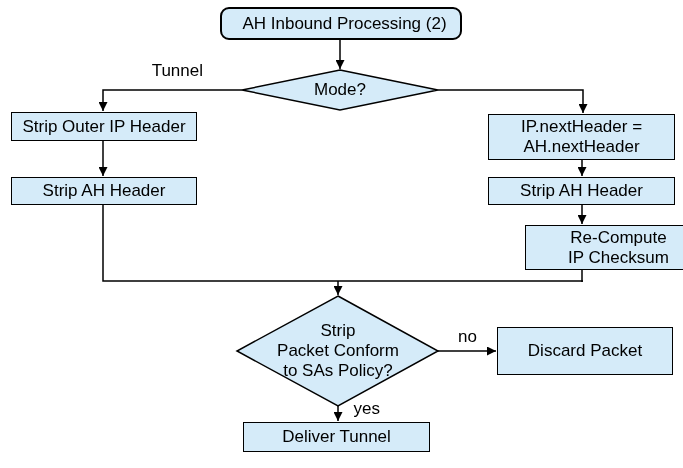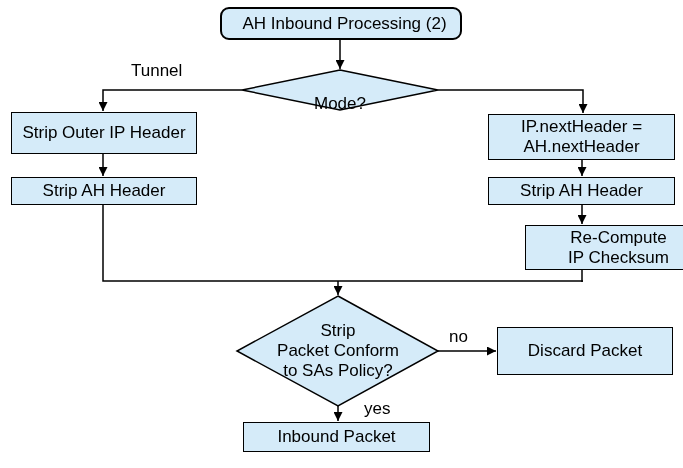--- a/index.html
+++ b/index.html
@@ -53,21 +53,21 @@
   .diamond-label {
     position: absolute;
     text-align: center;
     font-size: 17px;
     line-height: 20px;
     white-space: pre-line;
     background: transparent;
   }
   .edge-label {
     position: absolute;
-    text-align: left;
+    text-align: right;
     font-size: 17px;
     line-height: 18px;
     background: transparent;
   }
 </style>
 </head>
 <body>
 
 <div class="stage">
 
@@ -89,42 +89,42 @@
     <polyline points="338,281 338,295" marker-end="url(#arrow)"></polyline>
     <polyline points="438,351 496,351" marker-end="url(#arrow)"></polyline>
     <polyline points="338,406 338,421" marker-end="url(#arrow)"></polyline>
 
     <polygon class="diamond" points="340,70 438,90 340,110 242,90" fill="#d5ebf9"></polygon>
     <polygon class="diamond" points="338,296 438,351 338,406 237,351" fill="#d5ebf9"></polygon>
   </svg>
 
   <div class="node start" style="left:220px; top:7px; width:242px; height:33px;padding-left:7px;">AH Inbound Processing (2)</div>
 
-  <div class="diamond-label" style="left:290px; top:80px; width:100px;margin-top:14px;">Mode?</div>
+  <div class="diamond-label" style="left:290px; top:80px; width:100px;">Mode?</div>
 
-  <div class="node" style="left:11px; top:112px; width:186px; height:42px;">Strip Outer IP Header</div>
+  <div class="node" style="left:11px; top:112px; width:186px; height:29px;">Strip Outer IP Header</div>
 
   <div class="node" style="left:11px; top:177px; width:186px; height:28px;">Strip AH Header</div>
 
   <div class="node" style="left:488px; top:114px; width:187px; height:46px;text-align:center;">IP.nextHeader =
 AH.nextHeader</div>
 
   <div class="node" style="left:488px; top:177px; width:187px; height:28px;">Strip AH Header</div>
 
   <div class="node" style="left:488px; top:225px; width:187px; height:45px;margin-left:37px;">Re-Compute
 IP Checksum</div>
 
   <div class="diamond-label" style="left:247px; top:321px; width:182px;">Strip
 Packet Conform
 to SAs Policy?</div>
 
   <div class="node" style="left:497px; top:327px; width:176px; height:48px;">Discard Packet</div>
 
-  <div class="node" style="left:243px; top:422px; width:187px; height:30px;">Inbound Packet</div>
+  <div class="node" style="left:243px; top:422px; width:187px; height:30px;">Deliver Tunnel</div>
 
   <div class="edge-label" style="left:131px; top:62px; width:72px;">Tunnel</div>
 
 
   <div class="edge-label" style="left:449px; top:328px; width:28px;">no</div>
 
-  <div class="edge-label" style="left:364px; top:400px; width:40px;">yes</div>
+  <div class="edge-label" style="left:340px; top:400px; width:40px;">yes</div>
 
 </div>
 
 </body></html>

